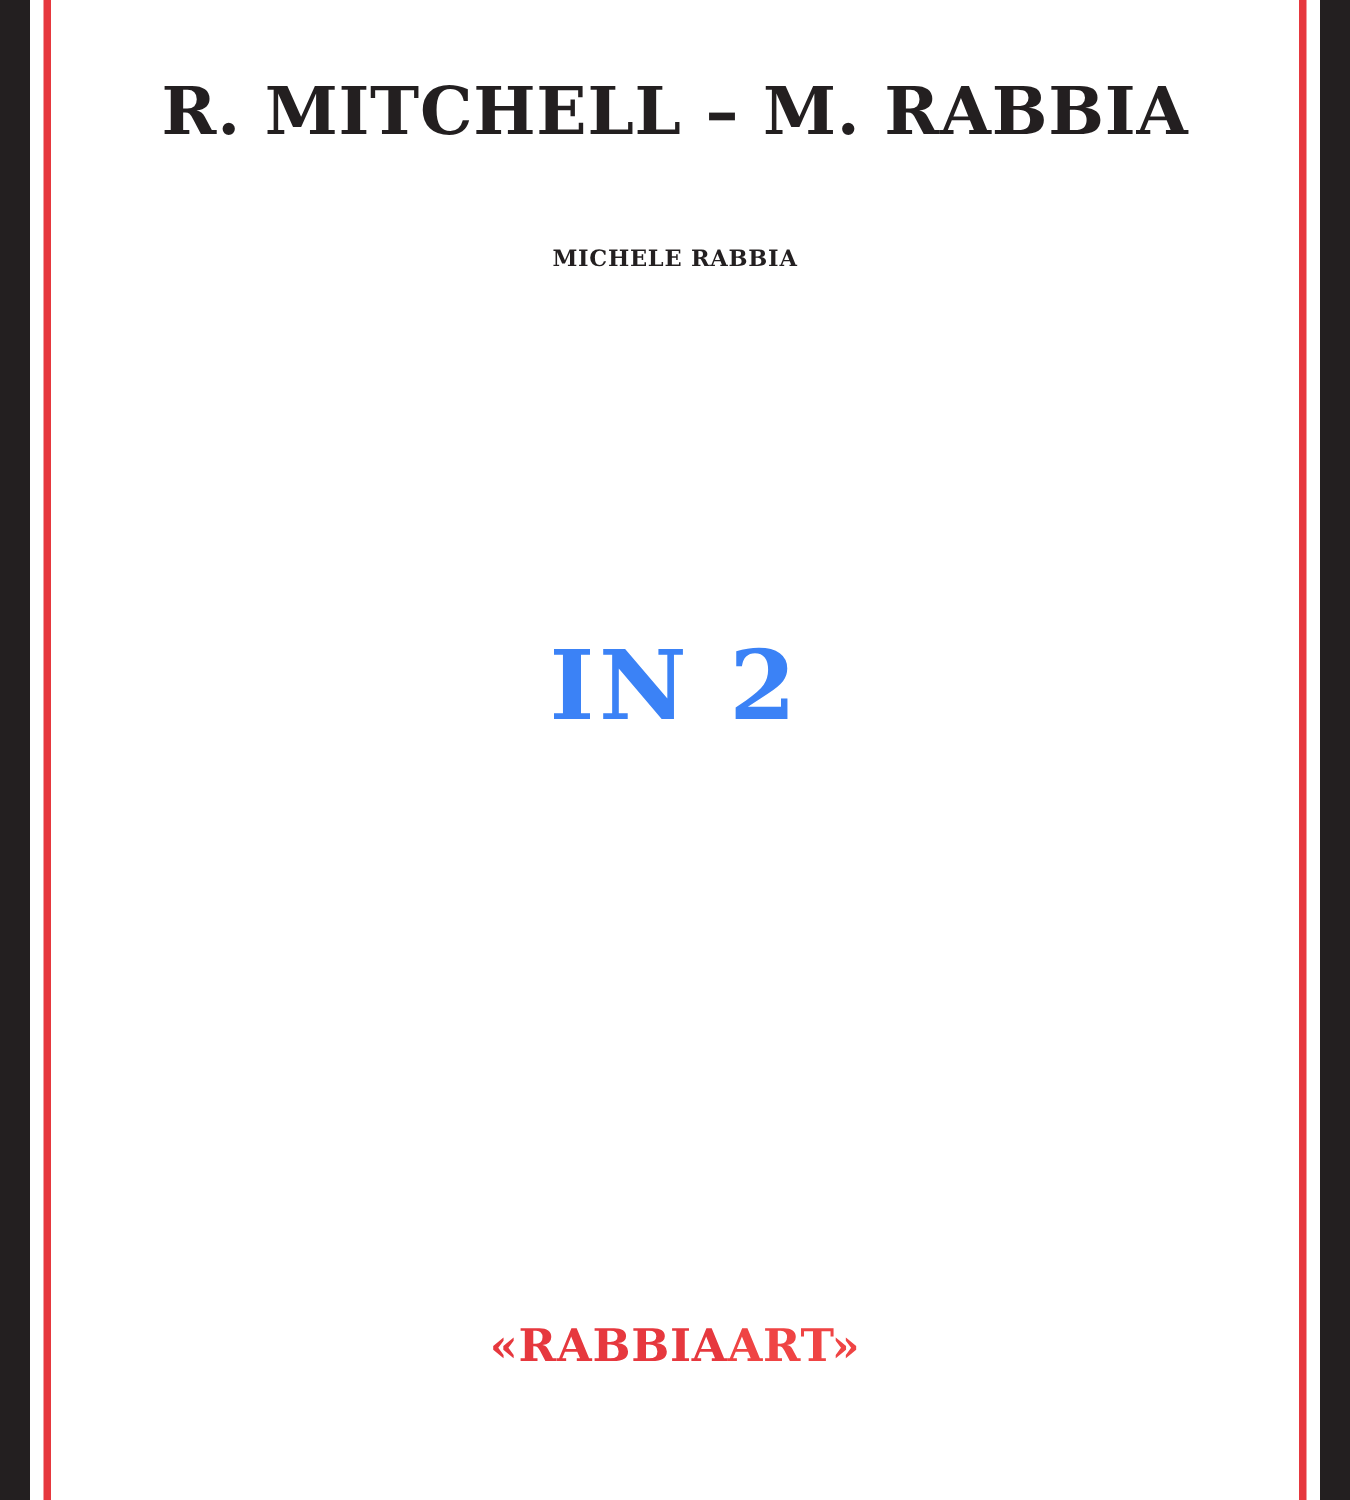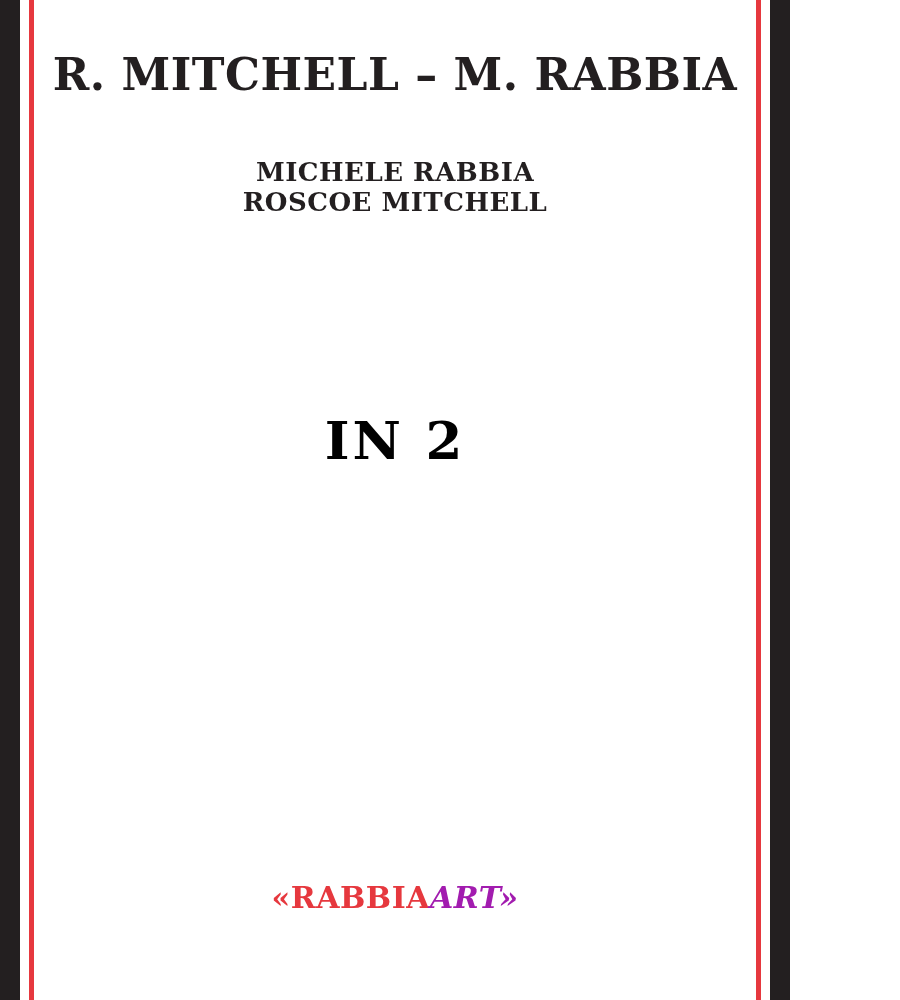--- a/index.html
+++ b/index.html
@@ -1,19 +1,19 @@
 <!DOCTYPE html>
 <html><head>
 <meta charset="utf-8">
 <style>
   * { margin: 0; padding: 0; box-sizing: border-box; }
   html, body { background: #ffffff; }
   .cover {
     position: relative;
-    width: 790px;
+    width: 900px;
     height: 1000px;
     background: #ffffff;
     overflow: hidden;
     font-family: "DejaVu Serif", "Liberation Serif", serif;
   }
   
   .bar-black {
     position: absolute;
     top: 0; bottom: 0;
     width: 20px;
@@ -39,59 +39,58 @@
     font-weight: 700;
   }
   .main-title {
     top: 52px;
     font-size: 44px;
     line-height: 1.05;
     letter-spacing: 0.5px;
   }
   .artists {
     top: 157px;
-    font-size: 26px;
+    font-size: 15px;
     line-height: 30px;
     letter-spacing: 0.5px;
   }
   .album-title {
-    top: 413px;
-    font-size: 53px;
+    top: 424px;
+    font-size: 64px;
     line-height: 1.05;
     letter-spacing: 3px;
-    color: #000000;
+    color: #3b82f6;
   }
   .year {
     top: 580px;
     font-size: 26px;
     letter-spacing: 1px;
   }
   .label-logo {
     top: 880px;
     font-size: 30px;
     letter-spacing: 0.5px;
   }
   .label-logo .red   { color: #e6383e; }
-  .label-logo .black { color: #a21caf; font-style: italic; }
+  .label-logo .black { color: #ef4444; }
 </style>
 </head>
 <body>
 
 <div class="cover">
 
   <div class="bar-black left"></div>
   <div class="line-red  left"></div>
   <div class="line-red  right"></div>
   <div class="bar-black right"></div>
 
   <div class="txt main-title">R. MITCHELL – M. RABBIA</div>
 
   <div class="txt artists">
     <div>MICHELE RABBIA</div>
-    <div>ROSCOE MITCHELL</div>
   </div>
 
   <div class="txt album-title">IN 2</div>
 
 
   <div class="txt label-logo">
     <span class="red">«</span><span class="red">RABBIA</span><span class="black">ART</span><span class="black">»</span>
   </div>
 
 </div>

